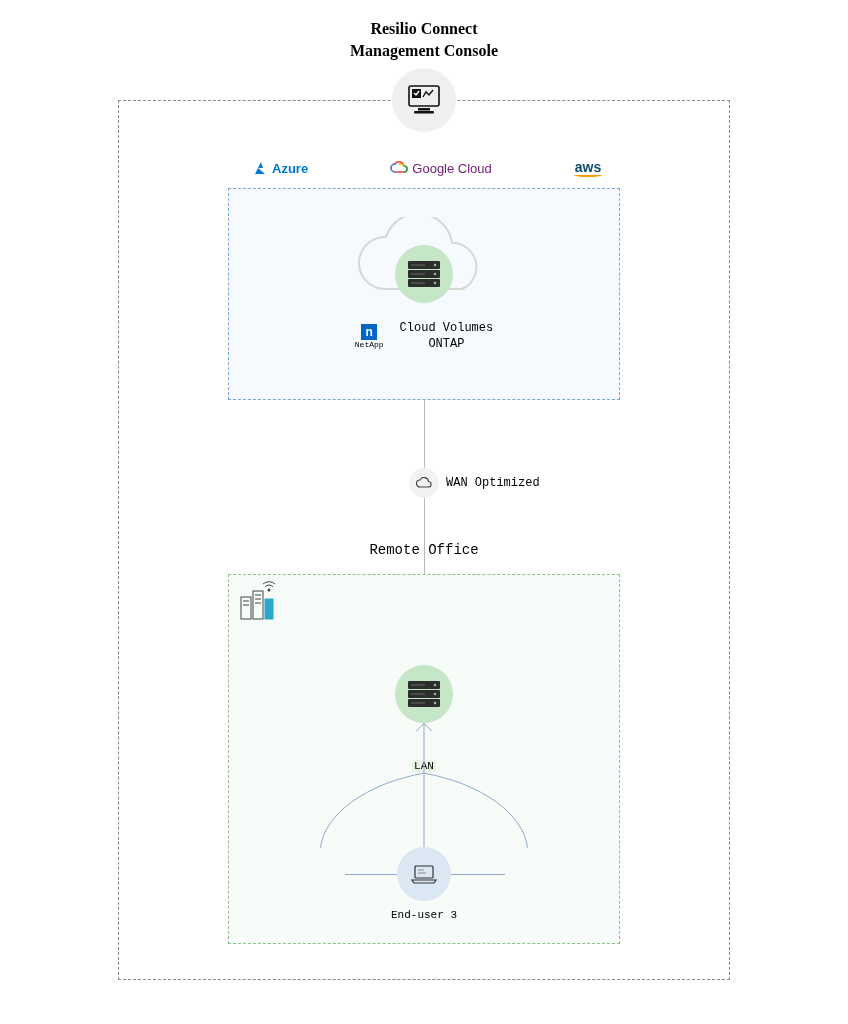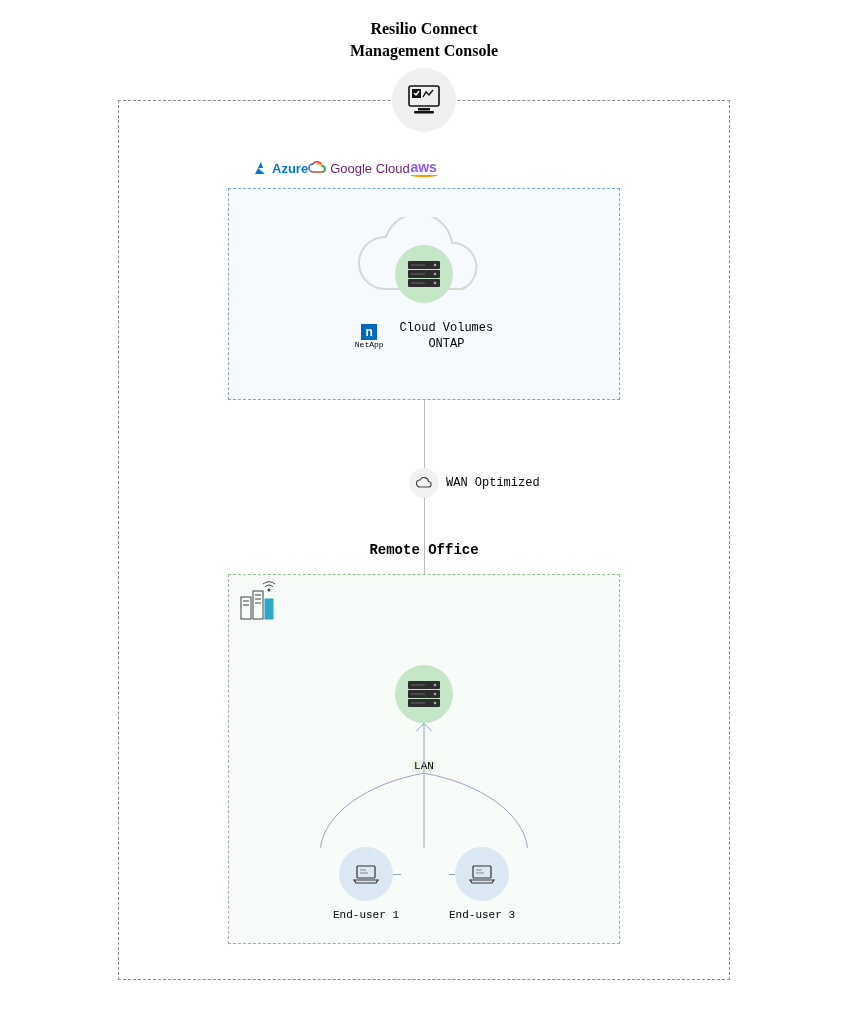--- a/index.html
+++ b/index.html
@@ -42,21 +42,21 @@
     align-items: center;
     justify-content: center;
     z-index: 5;
   }
   .cloud-row {
     position: absolute;
     left: 252px;
     top: 159px;
     width: 350px;
     display: flex;
-    justify-content: flex-start;
+    justify-content: space-between;
     align-items: center;
     font-size: 12px;
   }
   .cloud-item { display: flex; align-items: center; gap: 4px; }
   .cloud-box {
     position: absolute;
     left: 228px;
     top: 188px;
     width: 392px;
     height: 212px;
@@ -123,21 +123,21 @@
     transform: translateX(22px);
     font-size: 12px;
     font-family: 'Courier New', monospace;
   }
   .remote-title {
     position: absolute;
     left: 0; right: 0;
     top: 542px;
     text-align: center;
     font-size: 14px;
-    font-weight: 700;
+    font-weight: 400;
   }
   .remote-box {
     position: absolute;
     left: 228px;
     top: 574px;
     width: 392px;
     height: 370px;
     border: 1px dashed #8fbf8c;
     background: rgba(228,244,228,0.25);
   }
@@ -186,21 +186,21 @@
   .user-label { font-size: 11px; }
   svg.lan-lines {
     position: absolute;
     left: 0; top: 148px;
     width: 100%; height: 160px;
     pointer-events: none;
   }
   .cloud-brand { font-family: Arial, sans-serif; font-size: 13px; }
   .azure-txt { color: #0078d4; font-weight: 600; }
   .google-txt { color: #701a75; }
-  .aws-txt { color: #8b5cf6; font-weight: 700; font-size: 14px; }
+  .aws-txt { color: #0c4a6e; font-weight: 700; font-size: 14px; }
   .aws-smile { height: 4px; width: 28px; border-bottom: 2px solid #ff9900; border-radius: 0 0 60% 60%; margin-top:-2px;}
   .hline {
     position: absolute;
     height: 1px;
     background: #8fa8c6;
   }
 </style>
 </head>
 <body>
 
@@ -332,27 +332,16 @@
   <div class="user-nodes">
     <div class="user-node">
       <div class="user-circle">
         <svg width="28" height="20" viewBox="0 0 28 20">
             <rect x="5" y="2" width="18" height="12" rx="1" fill="none" stroke="#333" stroke-width="1.2"></rect>
             <path d="M2 16 h24 l-2 3 h-20 z" fill="none" stroke="#333" stroke-width="1.2"></path>
             <line x1="8" y1="6" x2="14" y2="6" stroke="#888"></line>
             <line x1="8" y1="9" x2="16" y2="9" stroke="#888"></line>
           </svg>
       </div>
-      <span class="user-label">End-user 1</span>
-    </div>
-    <div class="user-node">
-      <div class="user-circle">
-        <svg width="28" height="20" viewBox="0 0 28 20">
-            <rect x="5" y="2" width="18" height="12" rx="1" fill="none" stroke="#333" stroke-width="1.2"></rect>
-            <path d="M2 16 h24 l-2 3 h-20 z" fill="none" stroke="#333" stroke-width="1.2"></path>
-            <line x1="8" y1="6" x2="14" y2="6" stroke="#888"></line>
-            <line x1="8" y1="9" x2="16" y2="9" stroke="#888"></line>
-          </svg>
-      </div>
       <span class="user-label">End-user 3</span>
     </div>
   </div>
 </div>
 
 </body></html>

